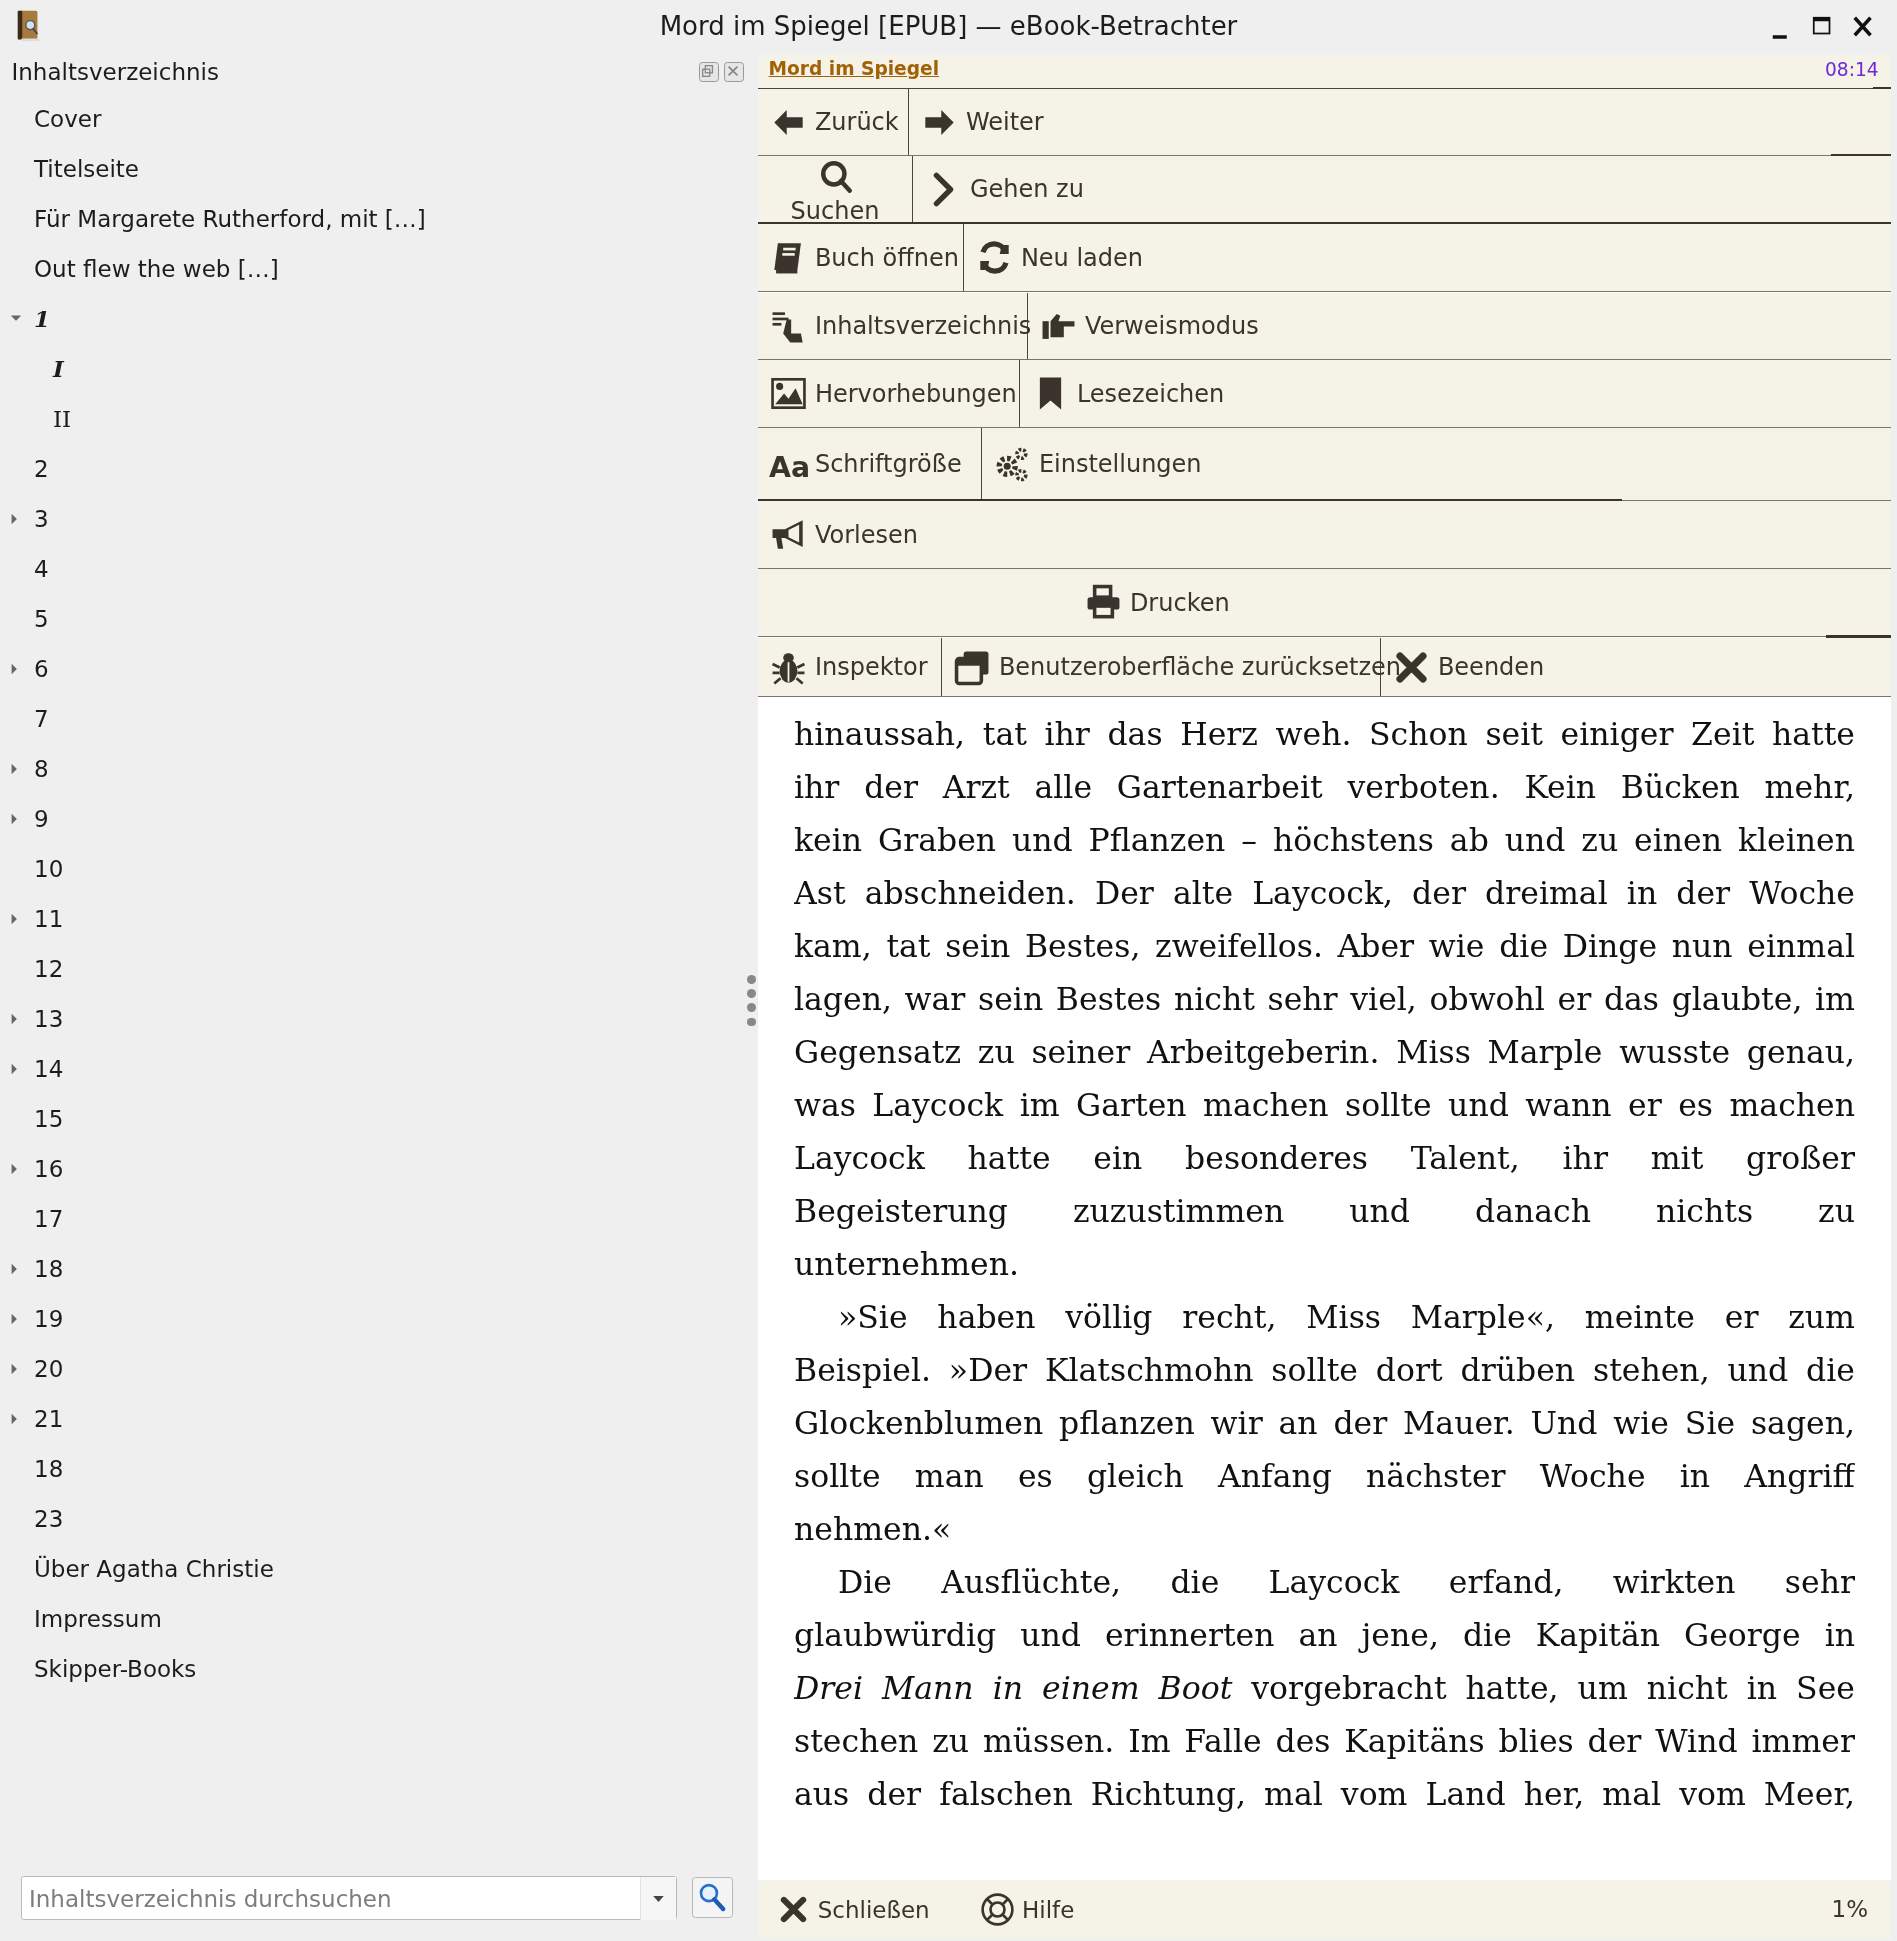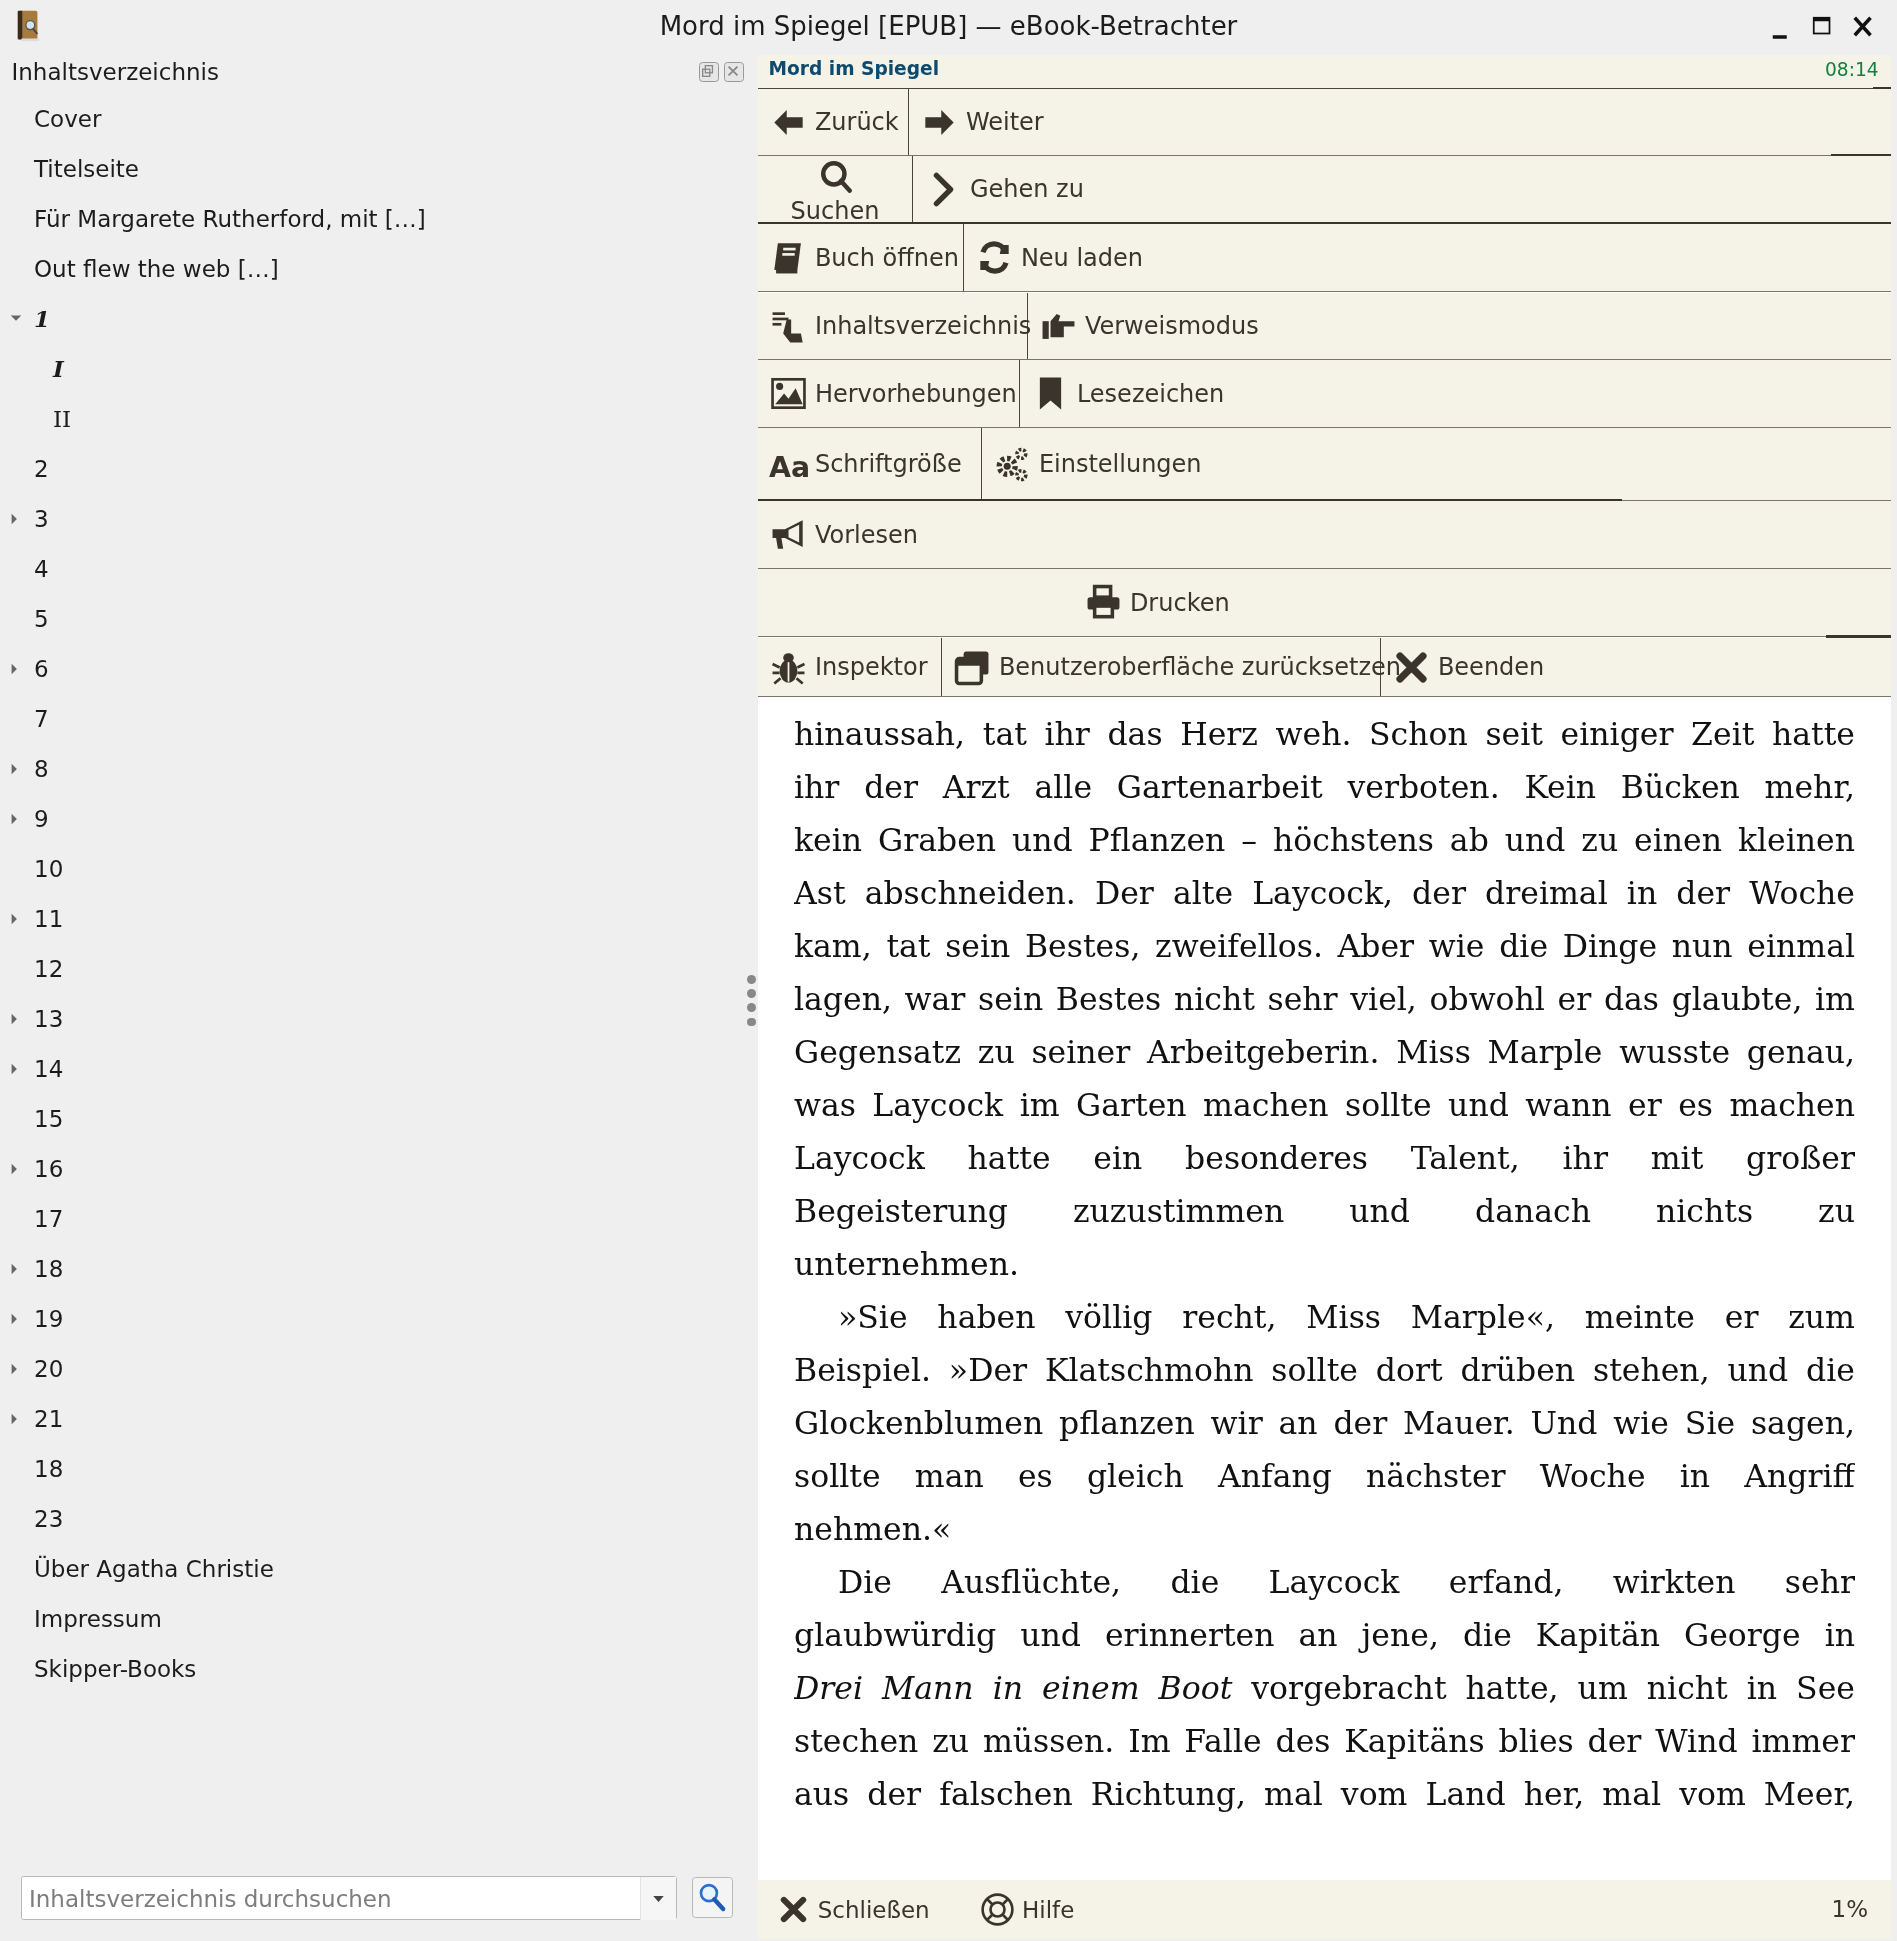--- a/index.html
+++ b/index.html
@@ -30,22 +30,22 @@
   .search-input::placeholder { color:#7d7d7d; }
   .search-drop { position:absolute; right:0; top:0; width:35px; height:43px; border-left:0.9px solid #e3e3e3; background:#f6f6f6; }
   .search-drop svg { width:35px; height:43px; }
   .search-go { position:absolute; left:692px; top:1877px; width:41px; height:41px; border:0.9px solid #b8b8b8; border-radius:3.5px; box-sizing:border-box; background:#f4f4f4; }
   .search-go svg { width:39px; height:39px; }
   .splitter { position:absolute; left:745px; top:975px; width:12.4px; height:57px; }
   .splitter span { display:block; width:8.9px; height:8.9px; border-radius:50%; background:#888; margin:0 0 5.3px 1.8px; }
   
   .reader { position:absolute; left:758px; top:55px; width:1133px; height:1883px; background:#fff; }
   .rhead { position:absolute; left:0; top:0; width:1133px; height:34px; background:#f5f2e7; border-bottom:1.8px solid #4a443c; box-sizing:border-box; }
-  .rhead .book { position:absolute; left:10.6px; top:2.7px; font-size:18.6px; font-weight:bold; color:#0c4a6e; }
-  .rhead .clock { position:absolute; right:12.4px; top:3.5px; font-size:18.6px; color:#15803d; }
+  .rhead .book { position:absolute; left:10.6px; top:2.7px; font-size:18.6px; font-weight:bold; color:#a16207;text-decoration:underline; }
+  .rhead .clock { position:absolute; right:12.4px; top:3.5px; font-size:18.6px; color:#6d28d9; }
   .rhead .prog { position:absolute; right:0; bottom:-1.8px; width:17.7px; height:2.7px; background:#3a342c; }
   .tb-row { position:absolute; left:0; width:1133px; background:#f5f2e7; border-bottom:1.8px solid #7b7468; box-sizing:border-box; }
   .tb-btn { position:absolute; top:0; bottom:0; display:flex; align-items:center; border-right:1.8px solid #4a443c; box-sizing:border-box; cursor:pointer; color:#3a342c; font-size:24px; white-space:nowrap; }
   .tb-btn.last { border-right:none; }
   .tb-btn .ic { width:41px; height:41px; margin-left:10.6px; margin-right:5.3px; flex:none; display:flex; align-items:center; }
   .tb-btn .ic svg { width:39px; height:39px; }
   .underline { position:absolute; bottom:-1.8px; height:2.7px; background:#3a342c; }
   .text { position:absolute; left:36px; top:653px; width:1061px; font-family:"DejaVu Serif", "Liberation Serif", serif; font-size:31.5px; line-height:53px; color:#111; text-align:justify; }
   .text .ln { display:block; text-align:justify; text-align-last:justify; height:53px; overflow:hidden; white-space:nowrap; }
   .text .ln.last { text-align-last:left; }

